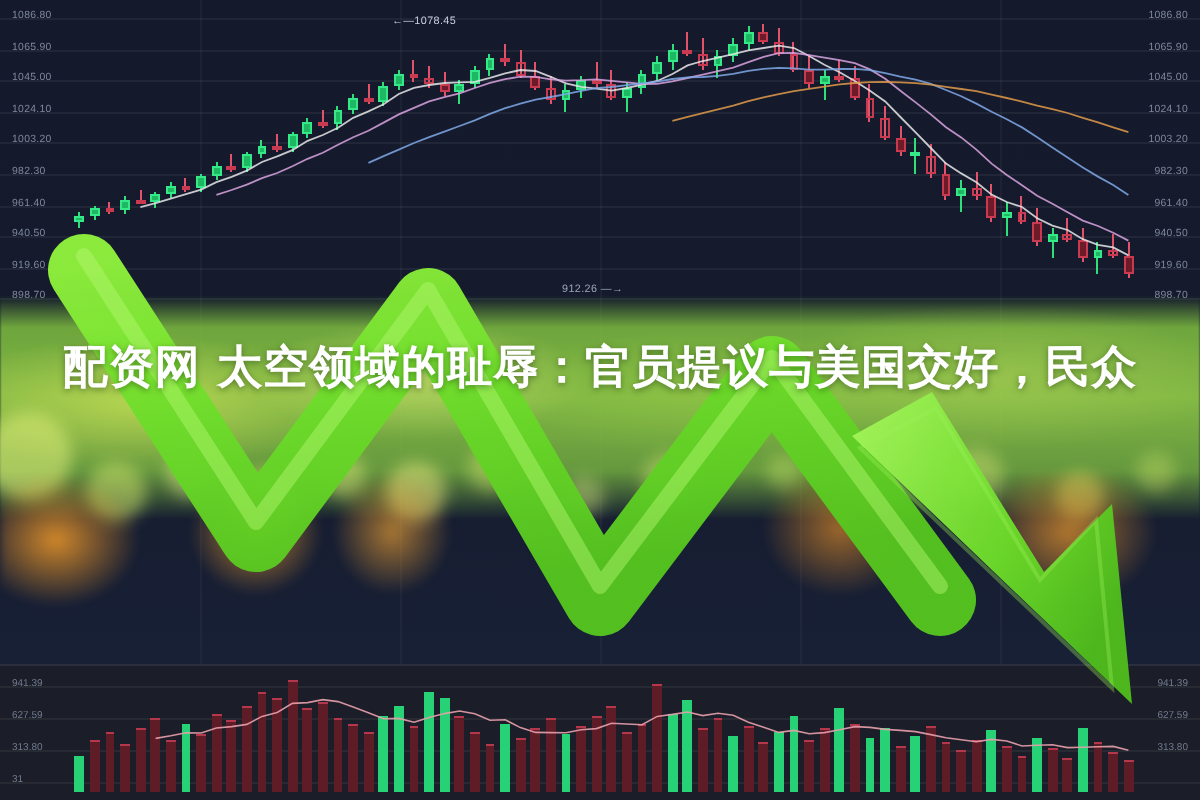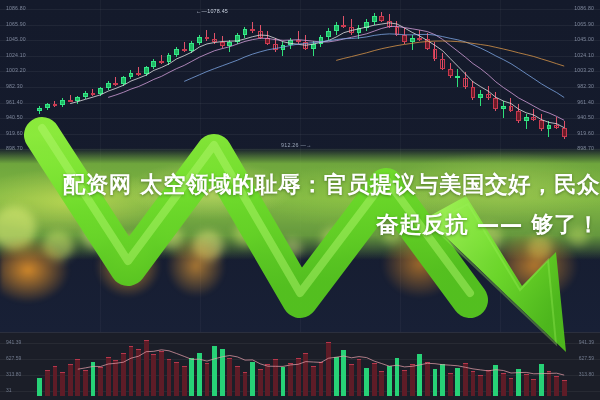--- a/index.html
+++ b/index.html
@@ -75,21 +75,21 @@
       radial-gradient(ellipse 46px 44px at 128px 30px, rgba(255,168,48,.72), rgba(255,150,30,0) 72%),
       radial-gradient(ellipse 40px 42px at 196px 30px, rgba(255,172,52,.62), rgba(255,150,30,0) 74%),
       radial-gradient(ellipse 52px 46px at 420px 28px, rgba(255,158,38,.58), rgba(255,150,30,0) 74%),
       radial-gradient(ellipse 60px 48px at 534px 30px, rgba(255,164,44,.66), rgba(255,150,30,0) 74%);
     filter:blur(2px);
   }
 
   
   #headline{
     position:absolute;left:0;top:164px;width:600px;
-    text-align:right;z-index:40;
+    text-align:center;z-index:40;
     font-size:22.5px;font-weight:bold;color:#ffffff;
     line-height:40px;letter-spacing:.5px;
     text-shadow:0 1px 3px rgba(40,70,20,.55);
     font-family:"DejaVu Sans","Liberation Sans",sans-serif;
   }
   #headline .l1{display:block;}
   #headline .l2{display:block;padding-left:150px;}
 </style>
 </head>
 <body>
@@ -562,16 +562,15 @@
     <path d="M 42,135 L 128,268 L 214,152 L 300,300 L 386,186 L 470,300" fill="none" stroke="url(#agrad)" stroke-width="36" stroke-linecap="round" stroke-linejoin="round" opacity="0.97"></path>
 
     <path d="M 42,128 L 128,261 L 214,145 L 300,293 L 386,179 L 470,293" fill="none" stroke="#b6f872" stroke-width="8" stroke-linecap="round" stroke-linejoin="round" opacity="0.45"></path>
 
     <path d="M 426,218 L 566,352 L 556,252 L 522,286 L 466,196 Z" fill="url(#agrad2)" opacity="0.97"></path>
     <path d="M 430,224 L 556,344 L 548,260 L 520,290 L 468,204 Z" fill="none" stroke="#9cf05a" stroke-width="2" opacity="0.35"></path>
   </svg>
 
   <div id="headline">
     <span class="l1">配资网 太空领域的耻辱：官员提议与美国交好，民众</span>
-    <span class="l2">奋起反抗 —— 够了！</span>
   </div>
 
 </div>
 
 </body></html>

